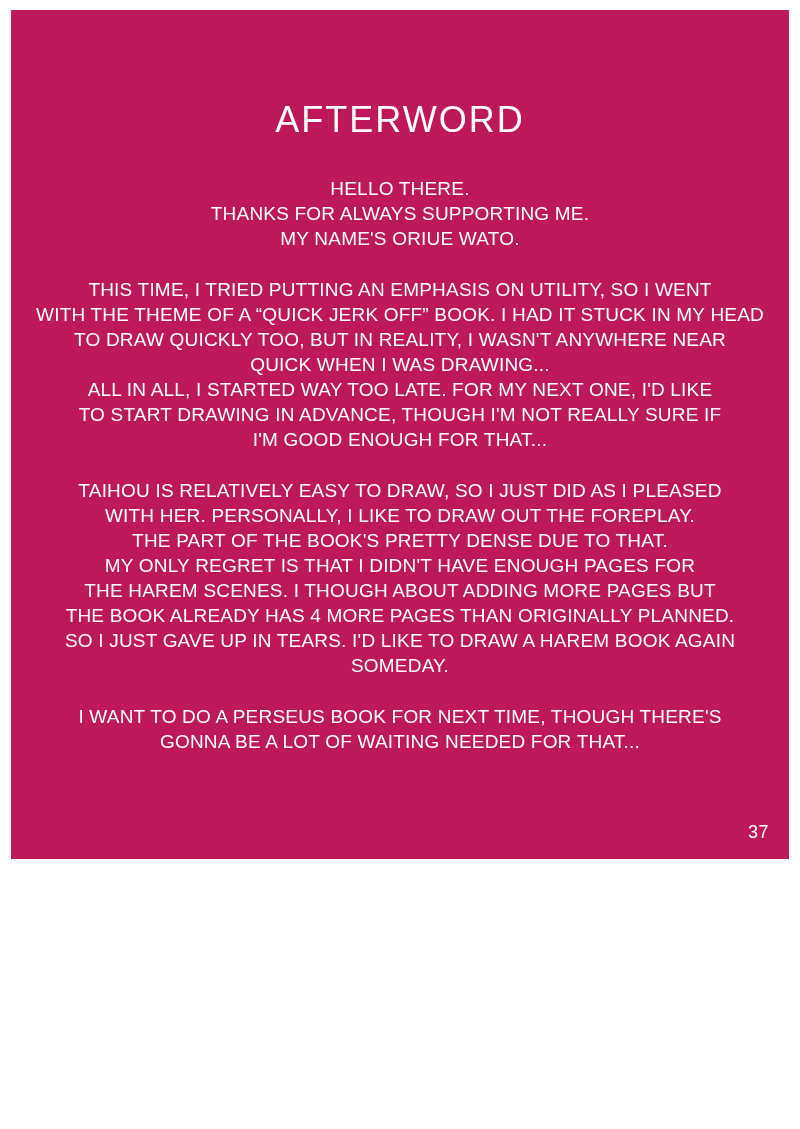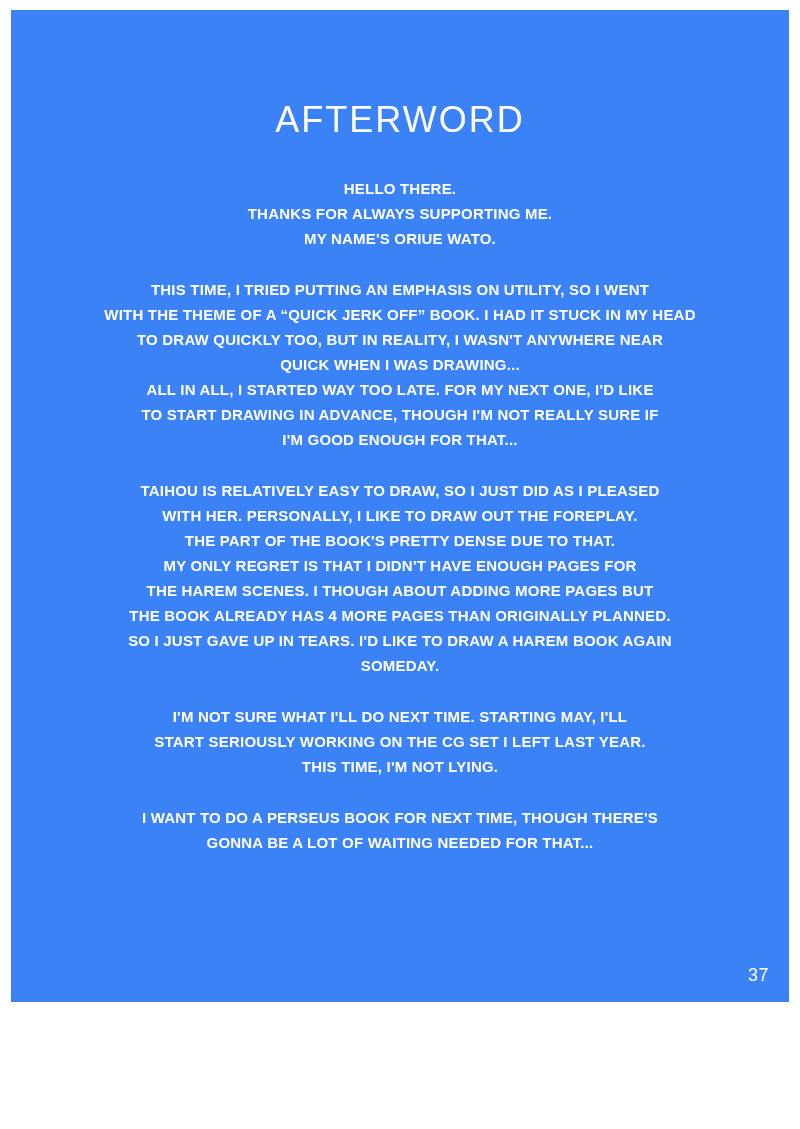--- a/index.html
+++ b/index.html
@@ -18,22 +18,22 @@
     width: 800px;
     height: 1129px;
     background: #ffffff;
     box-sizing: border-box;
   }
   .page-inner {
     position: absolute;
     left: 11px;
     top: 10px;
     width: 778px;
-    height: 992px;
-    background: #3b82f6;
+    height: 849px;
+    background: #be185d;
     overflow: hidden;
   }
   .content {
     position: absolute;
     left: 0;
     top: 0;
     width: 778px;
     padding-top: 92px;
     text-align: center;
     color: #ffffff;
@@ -41,28 +41,27 @@
   .afterword-title {
     font-size: 36px;
     letter-spacing: 2px;
     font-weight: normal;
     margin: 0 0 38px 0;
     line-height: 1;
     text-align: center;
     color: #ffffff;
   }
   .para {
-    font-size: 15px;
+    font-size: 19px;
     line-height: 25px;
     letter-spacing: 0.2px;
     margin: 0 0 26px 0;
     padding: 0 14px;
     white-space: pre-line;
     color: #ffffff;
-    font-weight: bold;
   }
   .para:last-child {
     margin-bottom: 0;
   }
   .page-number {
     position: absolute;
     right: 20px;
     bottom: 16px;
     font-size: 18px;
     color: #ffffff;
@@ -87,21 +86,18 @@
 TO  START DRAWING IN ADVANCE, THOUGH I'M NOT REALLY SURE IF
 I'M GOOD ENOUGH FOR THAT...</p>
       <p class="para">TAIHOU IS RELATIVELY EASY TO DRAW, SO I JUST DID AS I PLEASED
 WITH HER.  PERSONALLY, I LIKE TO DRAW OUT THE FOREPLAY.
 THE PART OF THE BOOK'S PRETTY DENSE DUE TO THAT.
 MY ONLY REGRET IS THAT I DIDN'T HAVE ENOUGH PAGES FOR
 THE HAREM SCENES. I THOUGH ABOUT ADDING MORE PAGES BUT
 THE BOOK ALREADY HAS 4 MORE PAGES THAN ORIGINALLY PLANNED.
 SO I JUST GAVE UP IN TEARS. I'D LIKE TO DRAW A HAREM BOOK AGAIN
 SOMEDAY.</p>
-      <p class="para">I'M NOT SURE WHAT I'LL DO NEXT TIME. STARTING MAY, I'LL
-START SERIOUSLY WORKING ON THE CG SET I LEFT LAST YEAR.
-THIS TIME, I'M NOT LYING.</p>
       <p class="para">I WANT TO DO A PERSEUS BOOK FOR NEXT TIME, THOUGH THERE'S
 GONNA BE A LOT OF WAITING NEEDED FOR THAT...</p>
     </div>
     <div class="page-number">37</div>
   </div>
 </div>
 
 </body></html>

